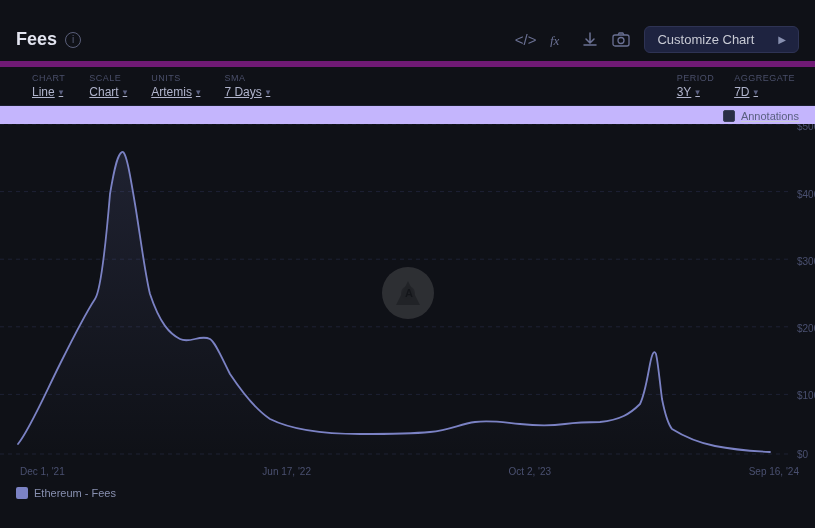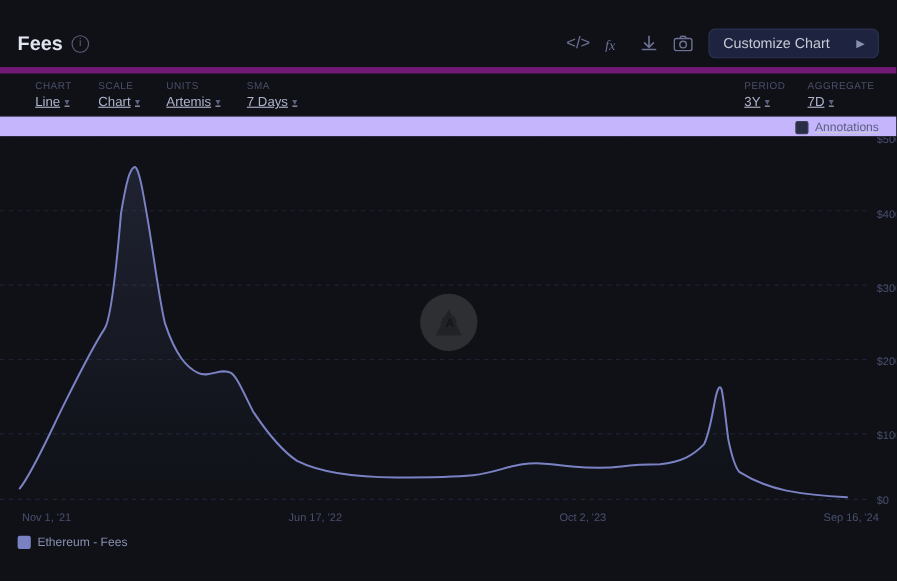--- a/index.html
+++ b/index.html
@@ -393,21 +393,21 @@
       <svg width="32" height="32" viewBox="0 0 32 32" fill="none">
         <path d="M16 4 L28 28 L4 28 Z" fill="#444" opacity="0.7"></path>
         <circle cx="16" cy="16" r="7" fill="#555" opacity="0.8"></circle>
         <text x="13" y="20" font-size="11" fill="#222" font-weight="bold">A</text>
       </svg>
     </div>
   </div>
 </div>
 
 <div class="x-axis">
-  <span>Nov 1, '21</span>
+  <span>Dec 1, '21</span>
   <span>Jun 17, '22</span>
   <span>Oct 2, '23</span>
   <span>Sep 16, '24</span>
 </div>
 
 <div class="legend">
   <div class="legend-dot"></div>
   <span>Ethereum - Fees</span>
 </div>
 

